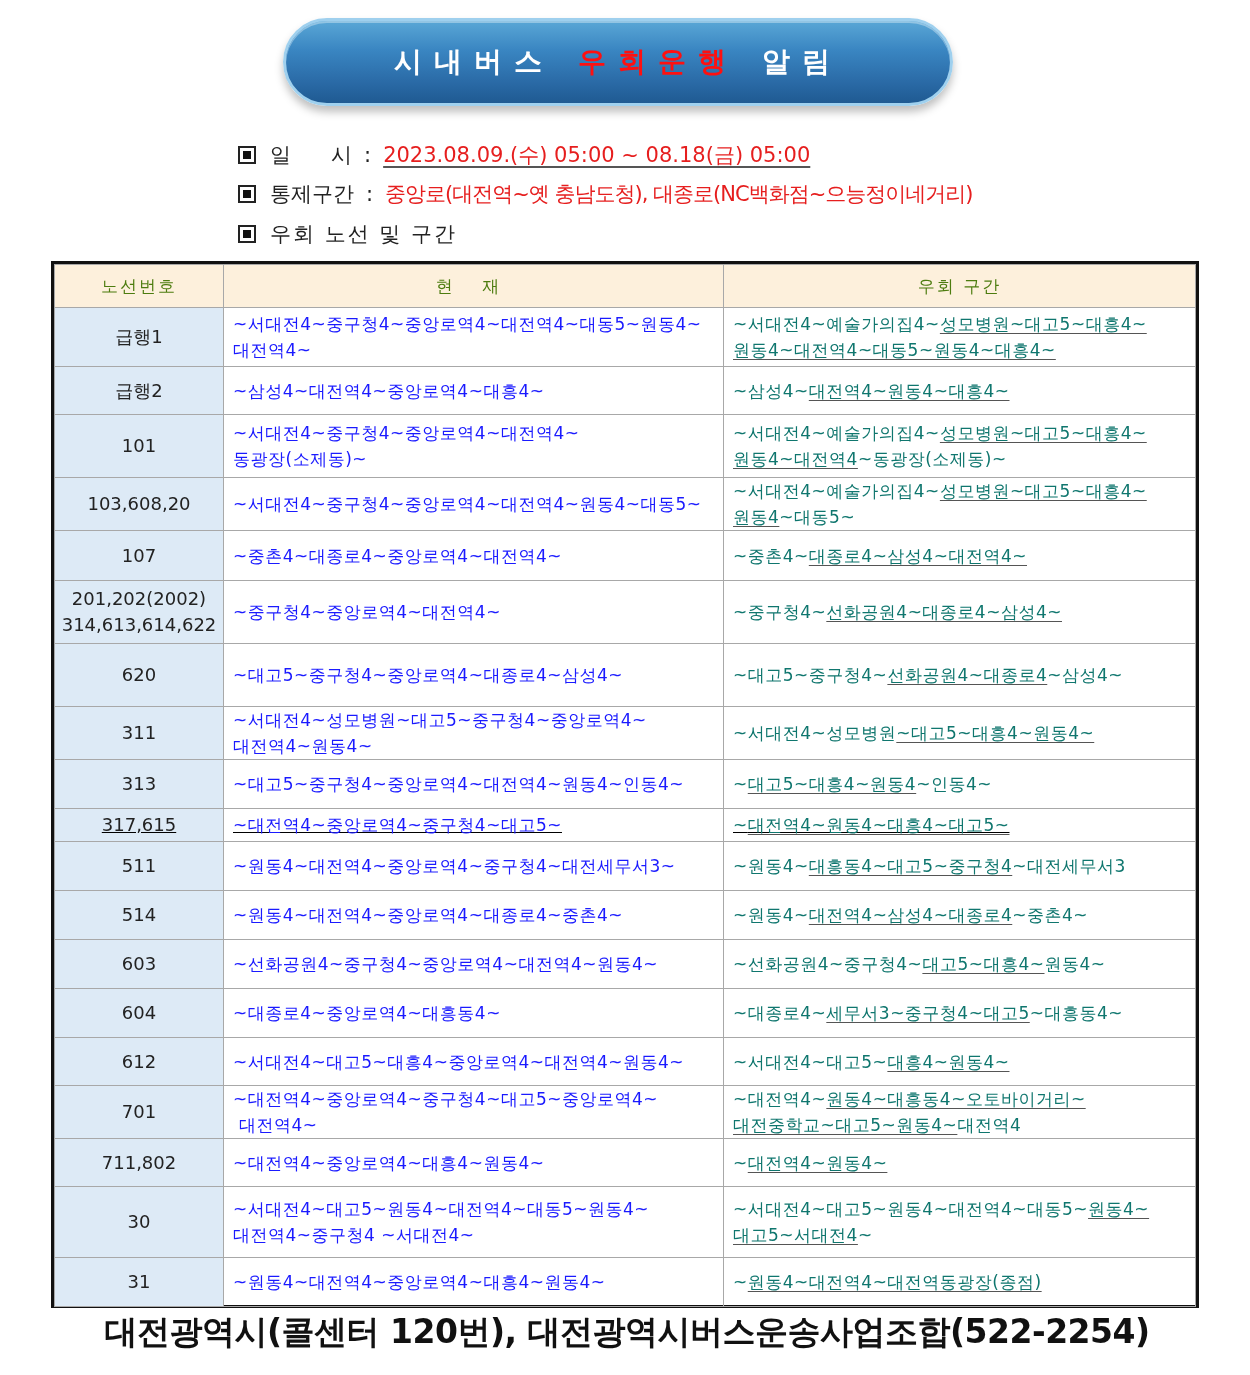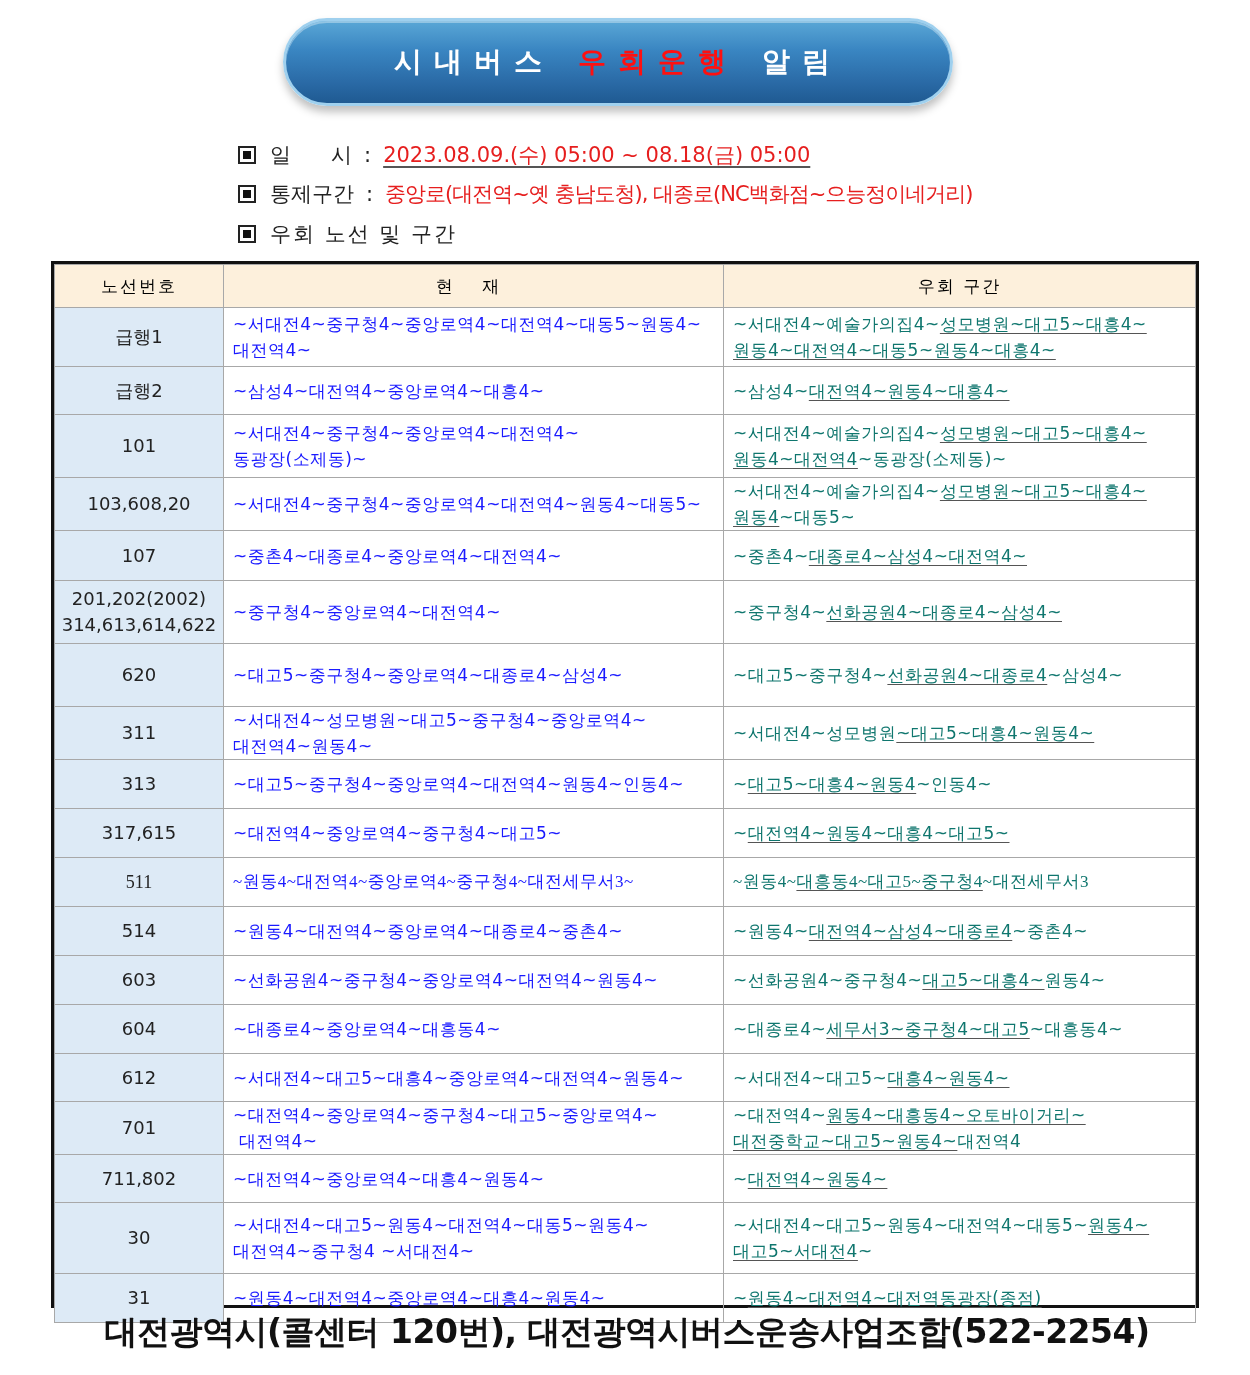--- a/index.html
+++ b/index.html
@@ -24,21 +24,21 @@
   }
   .info .box::after { content: ""; position: absolute; left: 3px; top: 3px; width: 8px; height: 8px; background: #111; }
   .info .label { display: inline-block; color: #222; }
   .info .colon { margin: 0 12px; }
   .info .val { color: #e61e1e; }
   .info .val.ul { text-decoration: underline; text-decoration-color: #555; text-underline-offset: 4px; }
 
   .table-wrap { position: absolute; left: 51px; top: 261px; width: 1148px; height: 1047px; border: 3px solid #111; }
   table { border-collapse: collapse; width: 100%; height: 100%; table-layout: fixed; }
   th, td { border: 1px solid #a8a8a8; font-size: 17px; }
-  th { background: #fdf0dc; color: #000000; font-weight: normal; height: 43px; letter-spacing: 2px; }
+  th { background: #fdf0dc; color: #4d7c0f; font-weight: normal; height: 43px; letter-spacing: 2px; }
   td.num { background: #ddeaf6; text-align: center; color: #222; font-size: 18px; line-height: 26px; }
   td.cur { color: #1a1aff; padding-left: 9px; line-height: 26px; letter-spacing: 0.5px; }
   td.det { color: #0f766e; padding-left: 9px; line-height: 26px; letter-spacing: 0.5px; }
   td.det .u { text-decoration: underline; text-decoration-color: #555; text-underline-offset: 3px; }
   .line { display: block; white-space: nowrap; }
 
   .footer {
     position: absolute; left: 72px; top: 1310px; width: 1110px; text-align: center;
     font-size: 33px; font-weight: bold; color: #111; white-space: nowrap; letter-spacing: -0.5px;
   }
@@ -183,32 +183,32 @@
           <td class="num">
             <span class="line">313</span>
           </td>
           <td class="cur">
             <span class="line" style="white-space: pre;">~대고5~중구청4~중앙로역4~대전역4~원동4~인동4~</span>
           </td>
           <td class="det">
             <span class="line"><span>~</span><span class="u">대고5~대흥4~원동4</span><span>~인동4~</span></span>
           </td>
         </tr>
-        <tr style="height: 49px;">
+        <tr style="height: 33px; text-decoration: underline;">
           <td class="num">
             <span class="line">317,615</span>
           </td>
           <td class="cur">
             <span class="line" style="white-space: pre;">~대전역4~중앙로역4~중구청4~대고5~</span>
           </td>
           <td class="det">
             <span class="line"><span>~</span><span class="u">대전역4~원동4~대흥4~대고5~</span></span>
           </td>
         </tr>
-        <tr style="height: 49px; font-family: Liberation Serif, serif;">
+        <tr style="height: 49px;">
           <td class="num">
             <span class="line">511</span>
           </td>
           <td class="cur">
             <span class="line" style="white-space: pre;">~원동4~대전역4~중앙로역4~중구청4~대전세무서3~</span>
           </td>
           <td class="det">
             <span class="line"><span>~원동4~</span><span class="u">대흥동4~대고5~중구청4</span><span>~대전세무서3</span></span>
           </td>
         </tr>

